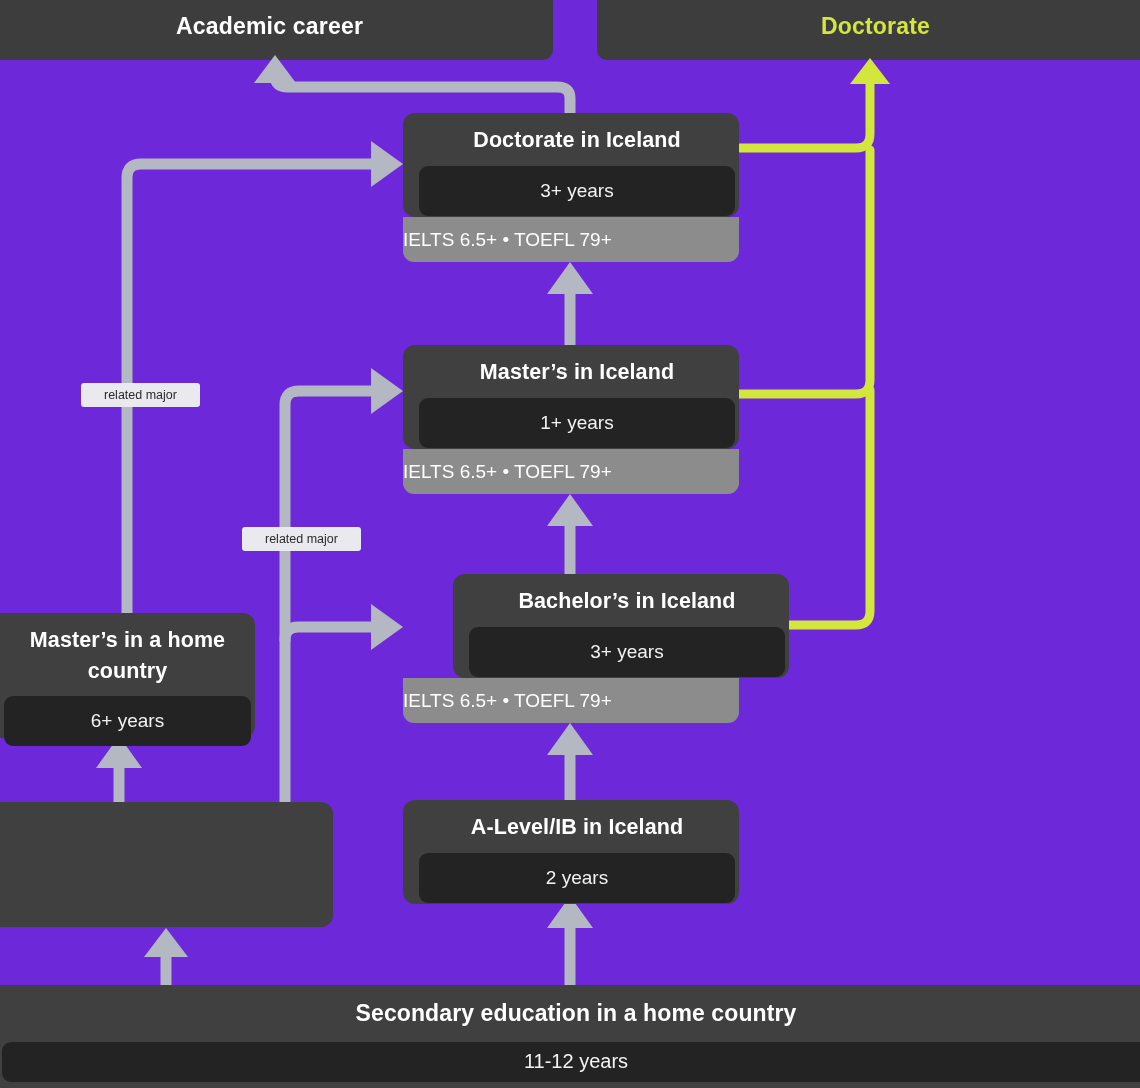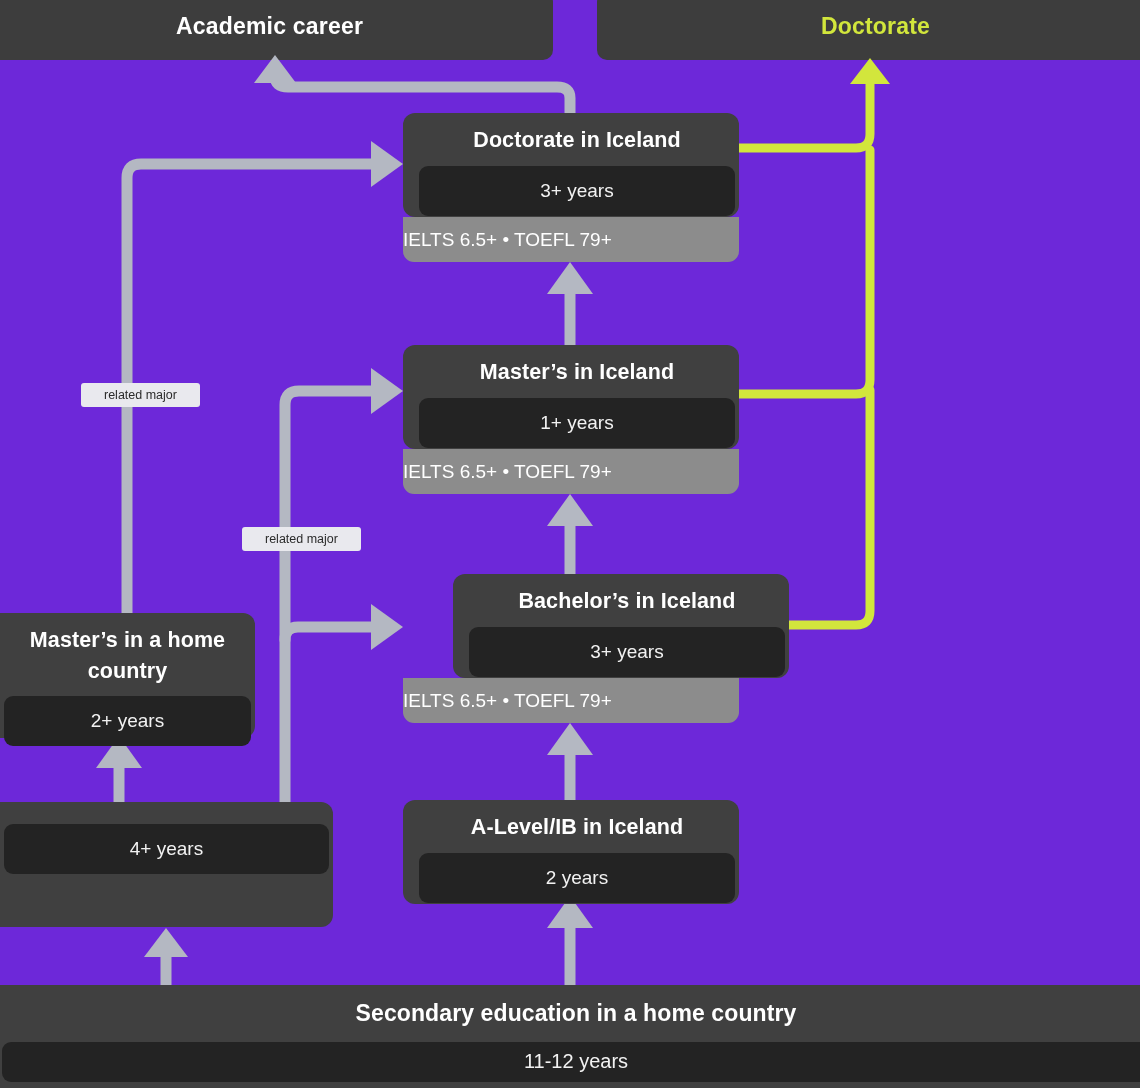--- a/index.html
+++ b/index.html
@@ -234,28 +234,25 @@
     <div class="title">A-Level/IB in Iceland</div>
     <div class="pill">
       <span>2 years</span>
     </div>
   </div>
 
   <div class="card" id="node-master-home">
     <div class="title">Master’s in a home
 country</div>
     <div class="pill">
-      <span>2+ years</span>
+      <span>6+ years</span>
     </div>
   </div>
 
   <div class="card" id="node-bachelor-home">
-    <div class="pill">
-      <span>4+ years</span>
-    </div>
   </div>
 
   <div class="card" id="node-secondary">
     <div class="title">Secondary education in a home country</div>
     <div class="pill">
       <span>11-12 years</span>
     </div>
   </div>
 
   <div class="edge-label" id="label-related-1">related major</div>

